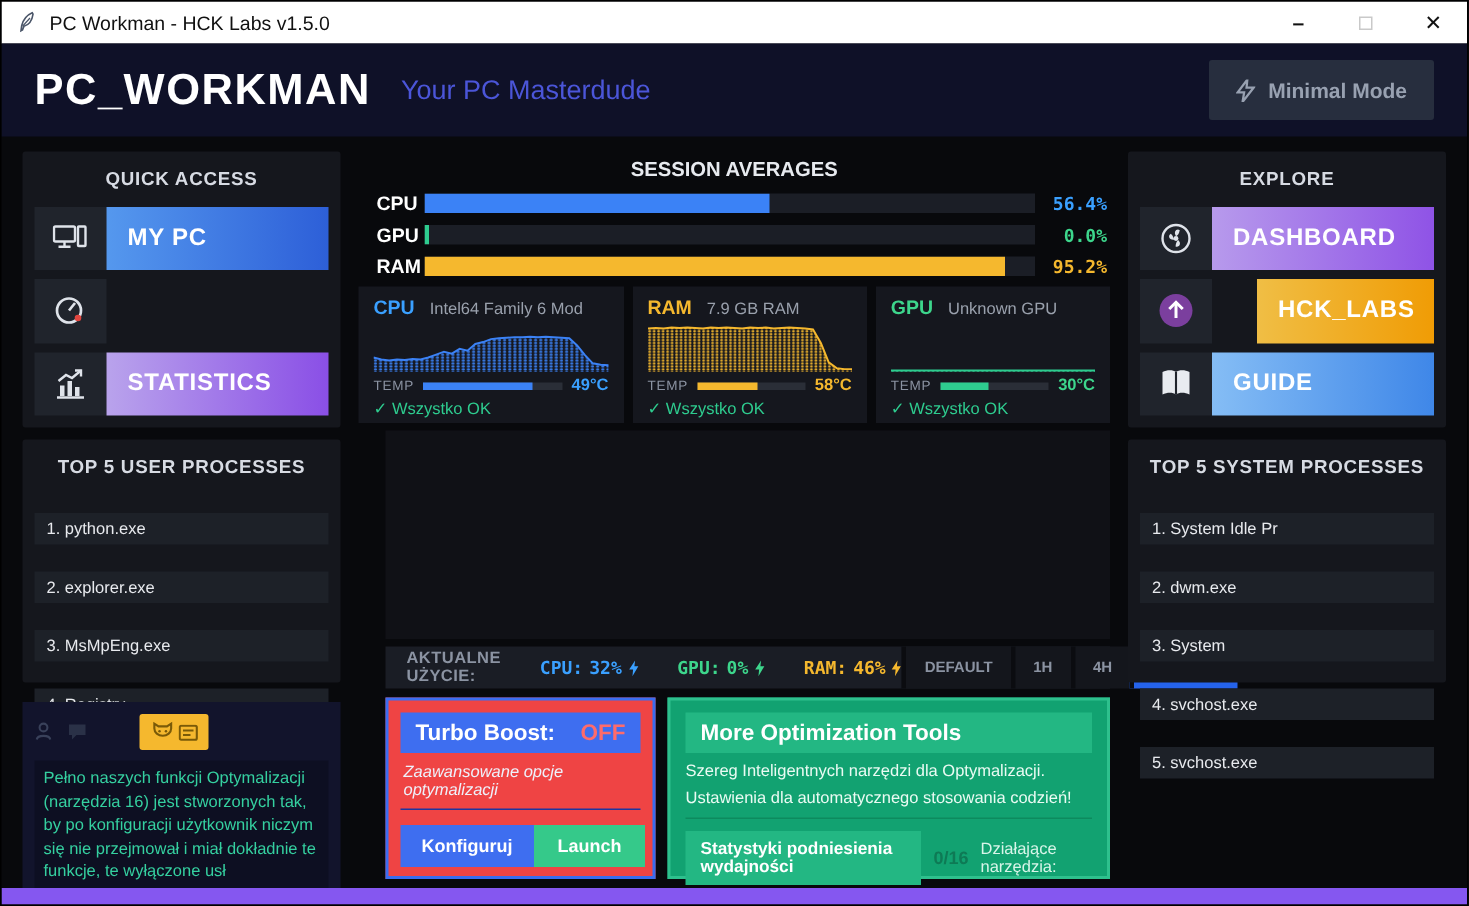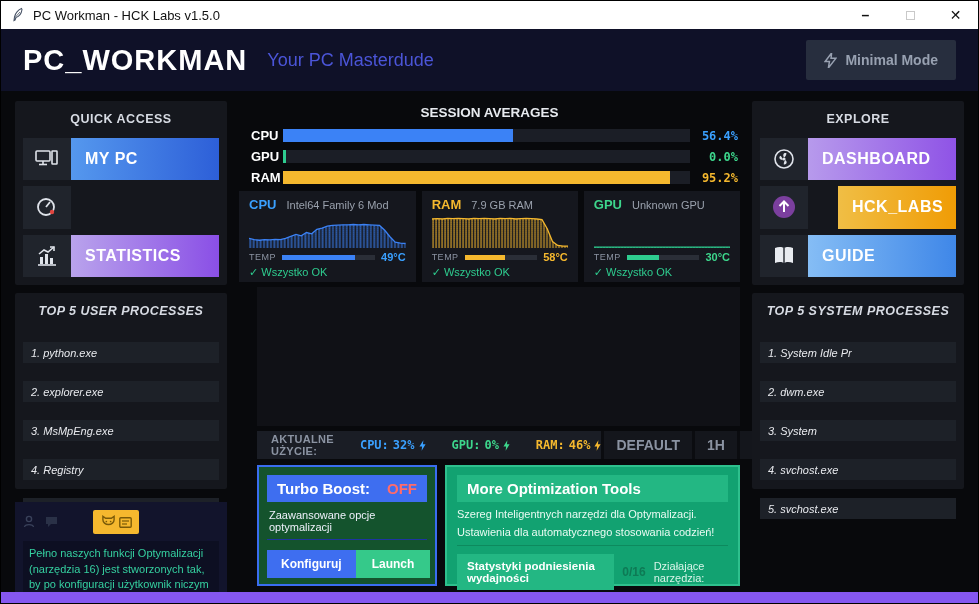--- a/index.html
+++ b/index.html
@@ -35,21 +35,21 @@
   .nav-icon-box { width:48px; flex:none; background:#20242c; display:flex; align-items:center; justify-content:center; }
   .nav-btn { flex:1; display:flex; align-items:center; padding-left:14px; color:#fff; font-weight:bold; font-size:16px; letter-spacing:.5px; cursor:pointer; }
   .g-blue   { background:linear-gradient(90deg,#5598ee,#2d5fd8); }
   .g-green  { background:linear-gradient(90deg,#3ecf8e,#1fb873); }
   .g-purple { background:linear-gradient(90deg,#b9a3ec,#8a4fe6); }
   .g-lav    { background:linear-gradient(90deg,#b79aec,#8f53e6); }
   .g-orange { background:linear-gradient(90deg,#f0be45,#f09c05);margin-left:30px; }
   .g-sky    { background:linear-gradient(90deg,#85bdf5,#3f87e8); }
 
   
-  .proc-panel { height:196px; margin-top:8px; padding:4px 8px 8px 8px;font-style:italic; }
+  .proc-panel { height:162px; margin-top:8px; padding:4px 8px 8px 8px; }
   .proc-row { background:#1d2128; height:21px; margin-top:18px; display:flex; align-items:center; padding-left:8px; font-size:11px; color:#e8eaee; }
 
   
   .info-panel { height:125px; margin-top:13px; background:#12142c; padding:8px; }
   .info-icons { display:flex; align-items:center; height:24px; gap:6px; }
   .mini-glyph { color:#39415a; }
   .cat-btn { margin-left:26px; background:#f5b82e; height:24px; width:46px; border-radius:2px; display:flex; align-items:center; justify-content:center; gap:3px; cursor:pointer; }
   .info-text { margin-top:7px; background:#0d0f22; padding:5px 6px; color:#35d0a0; font-size:11px; line-height:1.42; }
 
   
@@ -74,30 +74,30 @@
   .temp-fill { height:100%; }
   .temp-val { font-size:11px; font-weight:bold; }
   .hw-status { margin-top:3px; font-size:11px; color:#2ecc8f; }
 
   
   .graph-area { margin:5px 0 0 18px; height:139px; background:#101116; }
   .usage-bar { margin:5px 0 0 18px; height:28px; background:#1a1d25; display:flex; align-items:center; padding-left:14px; }
   .usage-label { color:#8b93a2; font-weight:bold; font-size:11px; letter-spacing:.3px; }
   .metric { display:flex; align-items:center; gap:4px; font-family:"DejaVu Sans Mono", monospace; font-weight:bold; font-size:12px; margin-left:26px; }
   .range-group { margin-left:auto; display:flex; height:100%; align-items:stretch; }
-  .range-btn { display:flex; align-items:center; padding:4px 12px; font-size:14px; font-weight:bold; color:#8b93a2; background:#14161c; border-left:3px solid #0b0c10; cursor:pointer; }
+  .range-btn { display:flex; align-items:center; padding:4px 12px; font-size:10px; font-weight:bold; color:#8b93a2; background:#14161c; border-left:3px solid #0b0c10; cursor:pointer; }
   .range-btn.active { background:#2563eb; color:#fff; }
 
   
   .bottom-row { display:flex; margin:6px 0 0 18px; gap:8px; height:121px; }
-  .turbo-panel { width:180px; flex:none; background:#14532d; border:2px solid #3a6df0; padding:8px; display:flex; flex-direction:column; }
+  .turbo-panel { width:180px; flex:none; background:#ef4444; border:2px solid #3a6df0; padding:8px; display:flex; flex-direction:column; }
   .turbo-head { background:#3e6ef0; padding:5px 10px; display:flex; align-items:center; justify-content:space-between; }
   .turbo-title { color:#fff; font-weight:bold; font-size:15px; }
   .turbo-state { color:#ff6b6b; font-weight:bold; font-size:15px; }
-  .turbo-desc { color:#eef1fb; font-size:11px; margin:7px 2px 6px 2px; }
+  .turbo-desc { color:#eef1fb; font-size:11px; margin:7px 2px 6px 2px;font-style:italic; }
   .turbo-div { border-top:1px solid #1c33८0; border-top:1px solid #1d35a0; }
   .turbo-btns { display:flex; justify-content:space-between; margin-top:10px; }
   .btn-konfig { background:#3e6ef0; color:#fff; font-weight:bold; font-size:12px; padding:7px 14px; cursor:pointer; }
   .btn-launch { background:#35c98a; color:#fff; font-weight:bold; font-size:12px; padding:7px 16px; cursor:pointer; }
 
   .tools-panel { flex:1; background:#12a271; border:2px solid #2ec08d; padding:8px 10px; display:flex; flex-direction:column; }
   .tools-head { background:#23b783; padding:5px 10px; color:#fff; font-weight:bold; font-size:15px; }
   .tools-line { color:#eafbf3; font-size:11px; margin-top:6px; }
   .tools-div { border-top:1px solid #0d8a5e; margin-top:7px; }
   .tools-foot { display:flex; align-items:center; gap:8px; margin-top:8px; }

